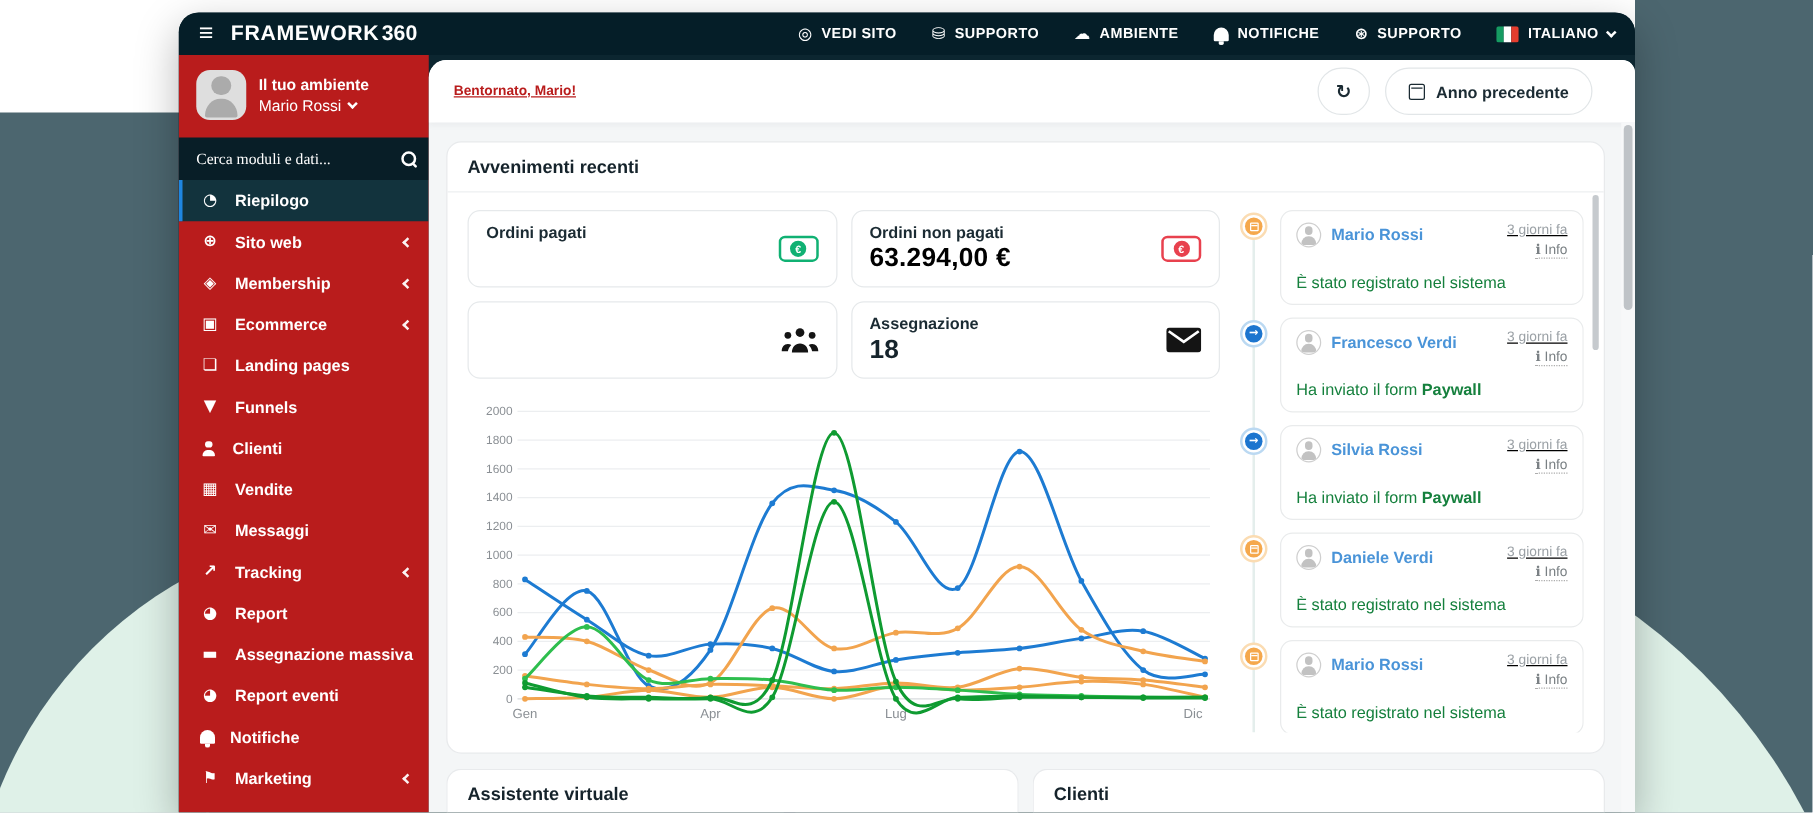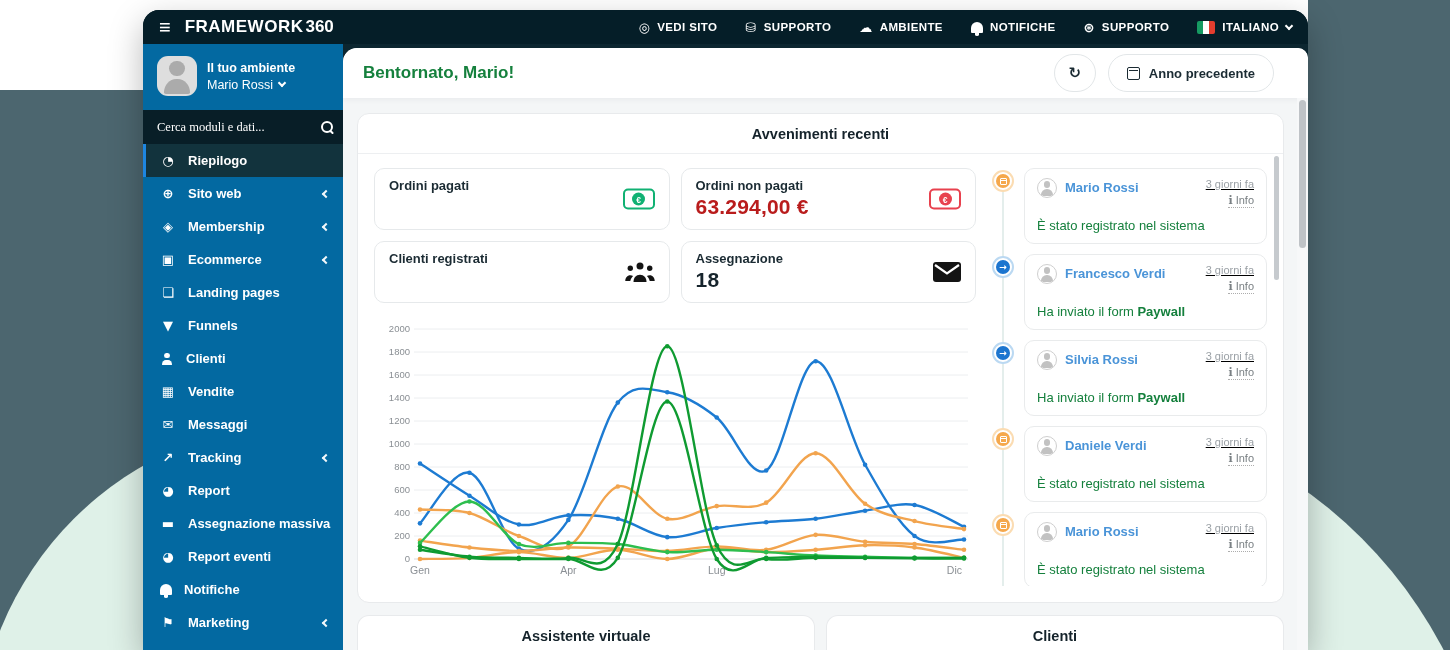--- a/index.html
+++ b/index.html
@@ -30,21 +30,21 @@
   .flag i { flex:1; } .flag i:nth-child(1){background:#169B62}.flag i:nth-child(2){background:#fff}.flag i:nth-child(3){background:#E43D2E}
   .chev-down { width:6px; height:6px; border-left:2px solid #fff; border-bottom:2px solid #fff; transform:rotate(-45deg); margin-top:-3px; display:inline-block; }
   .chev-left { width:6px; height:6px; border-left:2px solid #fff; border-bottom:2px solid #fff; transform:rotate(45deg); display:inline-block; }
 
   .bell-shape { width:12px; height:11px; background:currentColor; border-radius:6px 6px 1px 1px; position:relative; display:inline-block; }
   .bell-shape::after { content:''; position:absolute; left:50%; transform:translateX(-50%); bottom:-3px; width:4px; height:3px; border-radius:0 0 50% 50%; background:currentColor; }
 
   .app-body { display:flex; height:606px; }
 
   
-  .sidebar { width:200px; background:#0369a1; color:#fff; flex:none; display:flex; flex-direction:column; }
+  .sidebar { width:200px; background:#b91c1c; color:#fff; flex:none; display:flex; flex-direction:column; }
   .profile { display:flex; align-items:center; gap:10px; padding:12px 14px 14px; }
   .avatar { width:40px; height:40px; border-radius:11px; background:#DEDEDE; flex:none; position:relative; color:#ABABAB; overflow:hidden; }
   .person { position:relative; display:inline-block; }
   .person::before { content:''; position:absolute; width:38%; height:38%; left:31%; top:12%; border-radius:50%; background:currentColor; }
   .person::after  { content:''; position:absolute; width:66%; height:36%; left:17%; bottom:6%; background:currentColor; border-radius:50% 50% 10% 10% / 100% 100% 12% 12%; }
   .p-env { font-size:12.5px; font-weight:700; }
   .p-user { font-size:12.5px; margin-top:3px; display:flex; align-items:center; gap:6px; cursor:pointer; }
   .search-row { height:34px; background:#081E27; display:flex; align-items:center; padding:0 14px; gap:8px; }
   .search-row input { flex:1; background:transparent; border:0; outline:none; color:#fff; font-size:12.5px; font-family:Liberation Serif, serif; }
   .search-row input::placeholder { color:#fff; opacity:1; }
@@ -56,32 +56,32 @@
   .s-item .ico { width:16px; font-size:13px; flex:none; }
   .s-item.active { background:#12333D; }
   .s-item.active::before { content:''; position:absolute; left:0; top:0; bottom:0; width:3px; background:#1E86E0; }
   .s-item .chev-left { margin-left:auto; opacity:.95; }
   .s-label { white-space:nowrap; }
 
   
   .content { flex:1; position:relative; padding-top:4px; min-width:0; }
   .content-inner { height:100%; background:#F4F6F7; border-radius:14px 10px 0 0; position:relative; overflow:hidden; }
   .welcome { height:50px; background:#fff; border-radius:14px 10px 0 0; display:flex; align-items:center; padding:0 20px; box-shadow:0 2px 5px rgba(30,40,50,.05); position:relative; z-index:2; }
-  .welcome h1 { font-size:17px; font-weight:700; color:#15803d; }
+  .welcome h1 { font-size:11px; font-weight:700; color:#b91c1c;text-decoration:underline; }
   .w-actions { margin-left:auto; display:flex; gap:12px; align-items:center; padding-right:14px; }
   .pill { height:38px; background:#fff; border:1px solid #E2E6E8; border-radius:19px; display:flex; align-items:center; justify-content:center; cursor:pointer; color:#1B2B33; }
   .pill.round { width:42px; font-size:15px; font-weight:700; font-family:"DejaVu Sans",sans-serif; }
   .pill.wide { padding:0 18px; gap:9px; font-size:13px; font-weight:600; }
   .cal { width:13px; height:13px; border:1.8px solid #1B2B33; border-radius:2px; position:relative; display:inline-block; }
   .cal::before { content:''; position:absolute; top:2px; left:1px; right:1px; height:1.8px; background:#1B2B33; }
 
   .scroll-area { padding:15px 24px 0 14px; }
 
   .panel { background:#fff; border:1px solid #E8EAEC; border-radius:12px; }
-  .panel-head { height:40px; display:flex; align-items:center; padding:0 16px; border-bottom:1px solid #EDEFF1;justify-content:center; }
+  .panel-head { height:40px; display:flex; align-items:center; padding:0 16px; border-bottom:1px solid #EDEFF1; }
   .panel-head h2 { font-size:14.5px; font-weight:700; color:#15232B; }
 
   .re-body { display:flex; gap:16px; padding:14px 16px 16px; position:relative; }
   .re-left { width:602px; flex:none; }
 
   .stats { display:grid; grid-template-columns:1fr 1fr; gap:11px; }
   .stat { border:1px solid #E6E9EB; border-radius:10px; padding:9px 14px 10px; position:relative; }
   .stat-label { font-size:13px; font-weight:600; color:#1B2B33; }
   .stat-value { font-size:21px; font-weight:800; margin-top:2px; letter-spacing:.2px; }
   .stat-icon { position:absolute; right:14px; top:50%; transform:translateY(-50%); display:flex; }
@@ -294,29 +294,28 @@
                     <div class="stat">
      <div class="stat-label">Ordini pagati</div>
      <span class="stat-icon">
                         <span class="banknote" style="--c:#10B173">
                           <i>€</i>
                         </span>
                       </span>
    </div>
                     <div class="stat">
      <div class="stat-label">Ordini non pagati</div>
-     <div class="stat-value" style="color:#b91c1c">63.294,00 €</div>
+     <div class="stat-value" style="color:#000000">63.294,00 €</div>
      <span class="stat-icon">
                         <span class="banknote" style="--c:#E8414E">
                           <i>€</i>
                         </span>
                       </span>
    </div>
                     <div class="stat">
-     <div class="stat-label">Clienti registrati</div>
      <span class="stat-icon">
                         <svg width="30" height="22" viewBox="0 0 30 22" fill="#141414">
                           <circle cx="15" cy="5" r="3.5"></circle>
                           <path d="M8.5 21c0-4.2 2.6-7.2 6.5-7.2s6.5 3 6.5 7.2z"></path>
                           <circle cx="5.3" cy="7.2" r="2.7"></circle>
                           <path d="M.3 20c0-3.3 2-5.8 5-5.8 1 0 2 .3 2.8.8-1.6 1.6-2.5 3.3-2.8 5z"></path>
                           <circle cx="24.7" cy="7.2" r="2.7"></circle>
                           <path d="M29.7 20c0-3.3-2-5.8-5-5.8-1 0-2 .3-2.8.8 1.6 1.6 2.5 3.3 2.8 5z"></path>
                         </svg>
                       </span>

